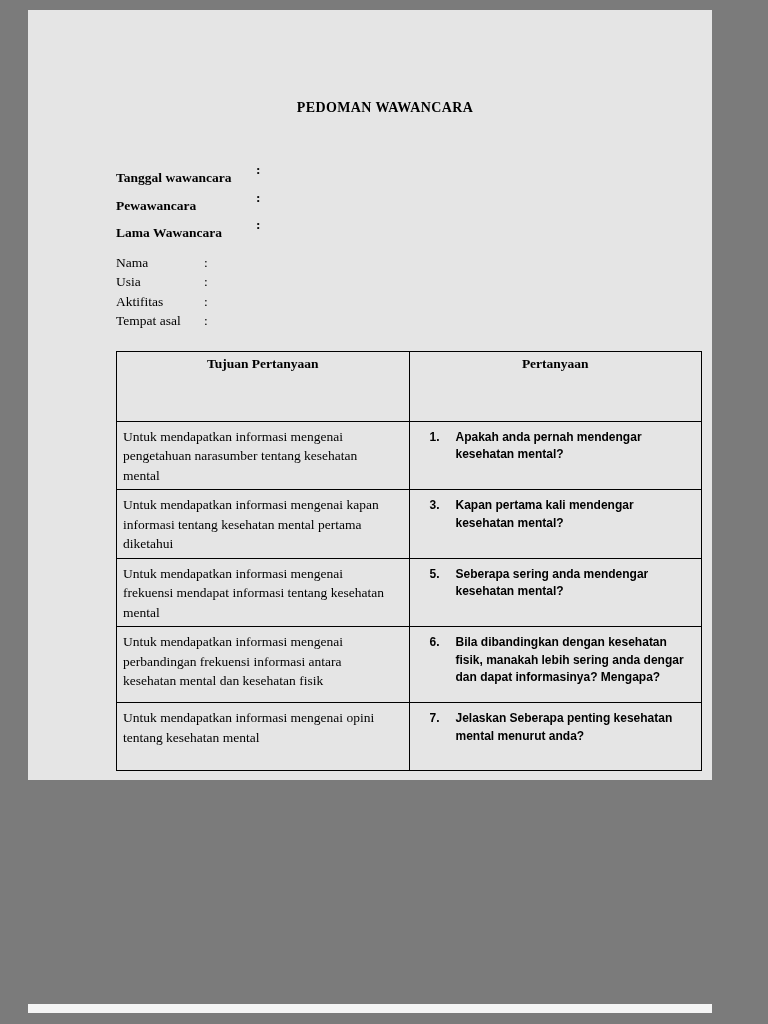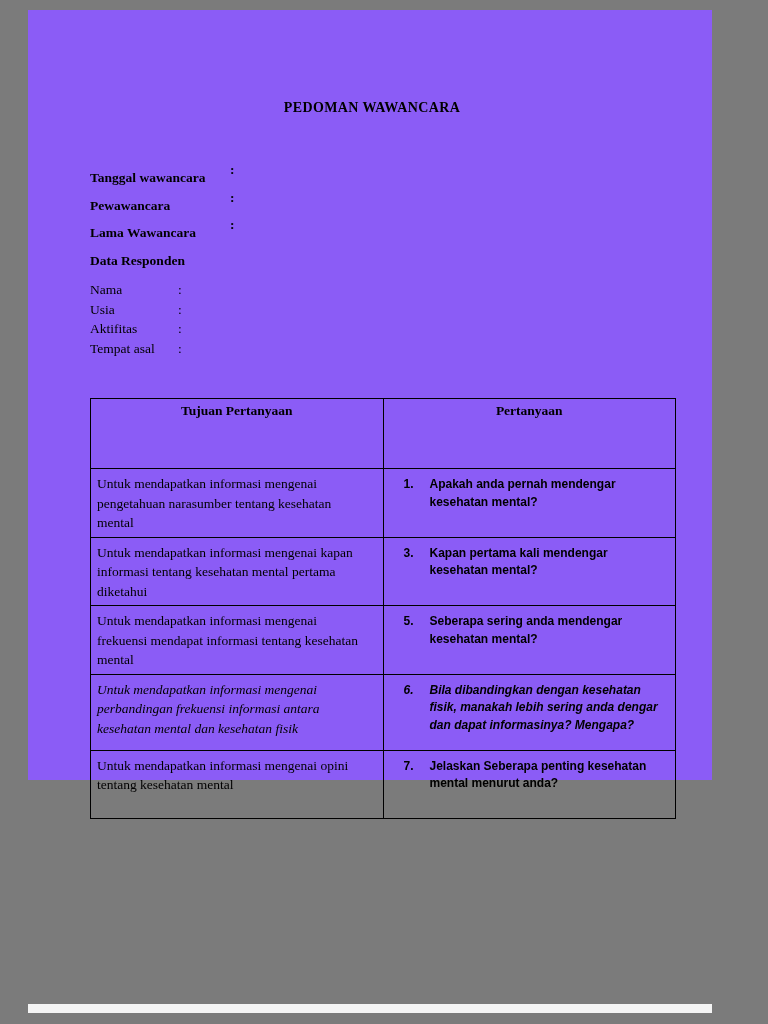--- a/index.html
+++ b/index.html
@@ -8,22 +8,22 @@
     background:#7b7b7b;
     position:relative;
     overflow:hidden;
     font-family:"Liberation Serif", serif;
     color:#000;
   }
   .paper {
     position:absolute;
     left:28px; top:10px;
     width:684px; height:770px;
-    background:#8b5cf6;
-    padding:90px 58px 0 62px;
+    background:#e5e5e5;
+    padding:90px 58px 0 88px;
   }
   .next-page-strip {
     position:absolute;
     left:28px; top:1004px;
     width:684px; height:9px;
     background:#f4f4f4;
   }
   .title {
     text-align:center;
     font-weight:bold;
@@ -42,35 +42,35 @@
   .resp-row {
     display:flex;
     font-size:13.5px;
     line-height:19.5px;
   }
   .resp-row .lbl { width:88px;font-family:Liberation Serif, serif; }
   table.qtable {
     border-collapse:collapse;
     table-layout:fixed;
     width:586px;
-    margin-top:40px;
+    margin-top:20px;
   }
   .qtable th, .qtable td {
     border:1px solid #000;
     vertical-align:top;
   }
   .qtable th {
     font-size:13.5px;
     font-weight:bold;
     text-align:center;
     padding-top:4px;
     height:70px;
   }
   .qtable tr.data-row { height:68px; }
-  .qtable tr.data-row.tall { height:76px;font-style:italic; }
+  .qtable tr.data-row.tall { height:76px; }
   td.tujuan {
     font-size:13.5px;
     line-height:19.5px;
     padding:5px 12px 4px 6px;
   }
   td.pertanyaan { padding:7px 6px 4px 20px; }
   .qrow {
     display:flex;
     font-family:"Liberation Sans", sans-serif;
     font-weight:bold;
@@ -92,24 +92,20 @@
       <span class="lbl">Tanggal wawancara</span>
       <span class="colon">:</span>
     </div>
     <div class="meta-row">
       <span class="lbl">Pewawancara</span>
       <span class="colon">:</span>
     </div>
     <div class="meta-row">
       <span class="lbl">Lama Wawancara</span>
       <span class="colon">:</span>
-    </div>
-    <div class="meta-row">
-      <span class="lbl">Data Responden</span>
-      <span class="colon"></span>
     </div>
   </div>
 
   <div class="resp">
     <div class="resp-row">
       <span class="lbl">Nama</span>
       <span class="colon">:</span>
     </div>
     <div class="resp-row">
       <span class="lbl">Usia</span>

